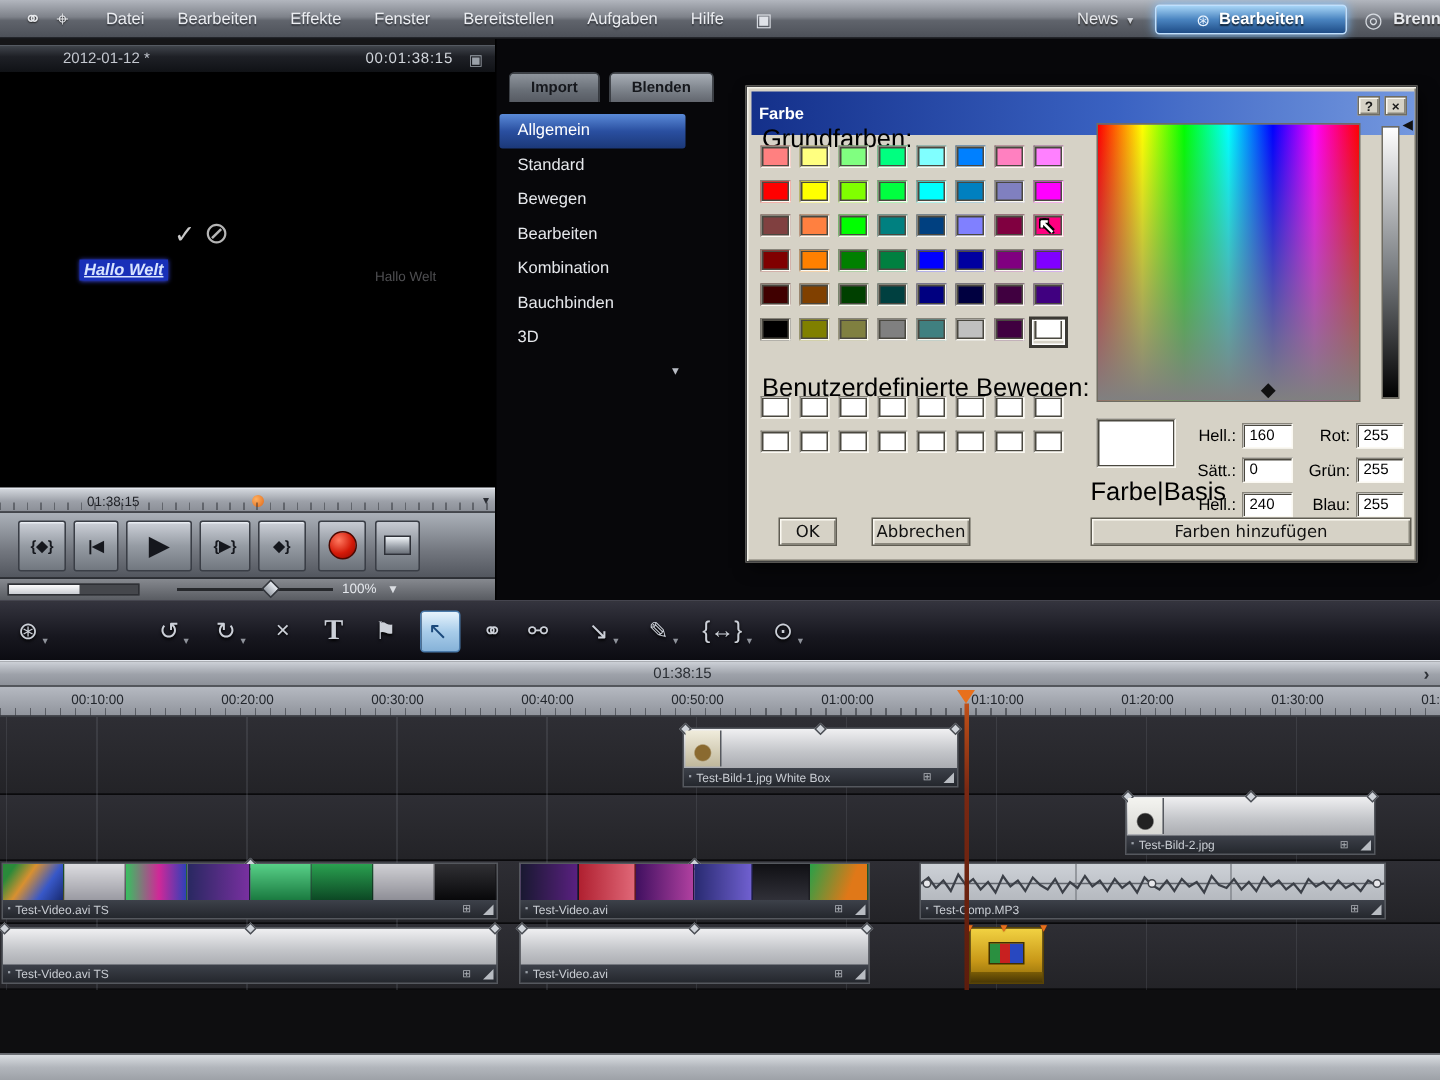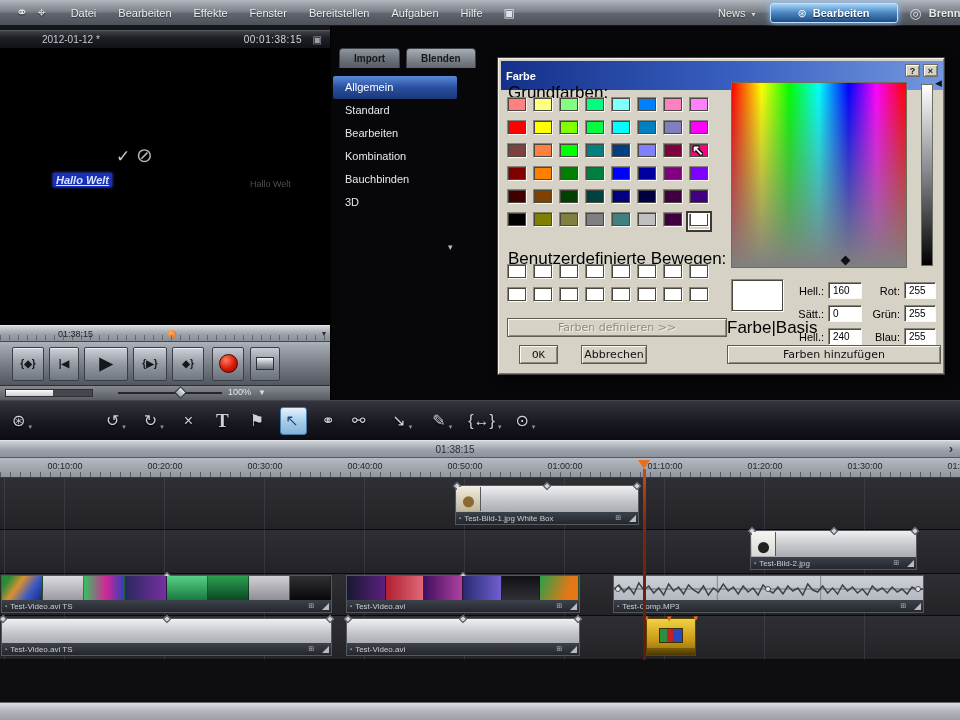--- a/index.html
+++ b/index.html
@@ -286,20 +286,21 @@
   </div>
 
   <div class="fx-panel">
     <div class="fx-tabs">
         <div class="fx-tab">Import</div>
         <div class="fx-tab active">Blenden</div>
       </div>
     <div class="fx-list">
         <div class="fx-item selected">Allgemein</div>
         <div class="fx-item">Standard</div>
+        <div class="fx-item">Bewegen</div>
         <div class="fx-item">Bearbeiten</div>
         <div class="fx-item">Kombination</div>
         <div class="fx-item">Bauchbinden</div>
         <div class="fx-item">3D</div>
       </div>
     <span class="fx-caret">▾</span>
   </div>
 
   <div class="toolbar">
       <div class="tbtn">
@@ -572,22 +573,21 @@
         <div class="swatch" style="background: rgb(255, 255, 255);"></div>
         <div class="swatch" style="background: rgb(255, 255, 255);"></div>
         <div class="swatch" style="background: rgb(255, 255, 255);"></div>
         <div class="swatch" style="background: rgb(255, 255, 255);"></div>
         <div class="swatch" style="background: rgb(255, 255, 255);"></div>
         <div class="swatch" style="background: rgb(255, 255, 255);"></div>
         <div class="swatch" style="background: rgb(255, 255, 255);"></div>
         <div class="swatch" style="background: rgb(255, 255, 255);"></div>
       </div>
 
-    <div class="dlg-btn disabled" style="left:9px;top:260px;width:220px;height:19px;">Farben definieren &gt;&gt;</div>
-    <div class="dlg-btn" style="left:21px;top:287px;width:39px;height:19px;font-family:Liberation Mono, monospace;">OK</div>
+    <div class="dlg-btn" style="left:21px;top:287px;width:39px;height:19px;">OK</div>
     <div class="dlg-btn" style="left:83px;top:287px;width:66px;height:19px;">Abbrechen</div>
 
     <div class="hue-field"></div>
     <div class="hue-marker"></div>
     <div class="lum-slider"></div>
     <span class="lum-pointer">◀</span>
 
     <div class="dlg-preview"></div>
     <span class="dlg-label" style="left:229px;top:260px;text-align:center;">Farbe|Basis</span>
 

